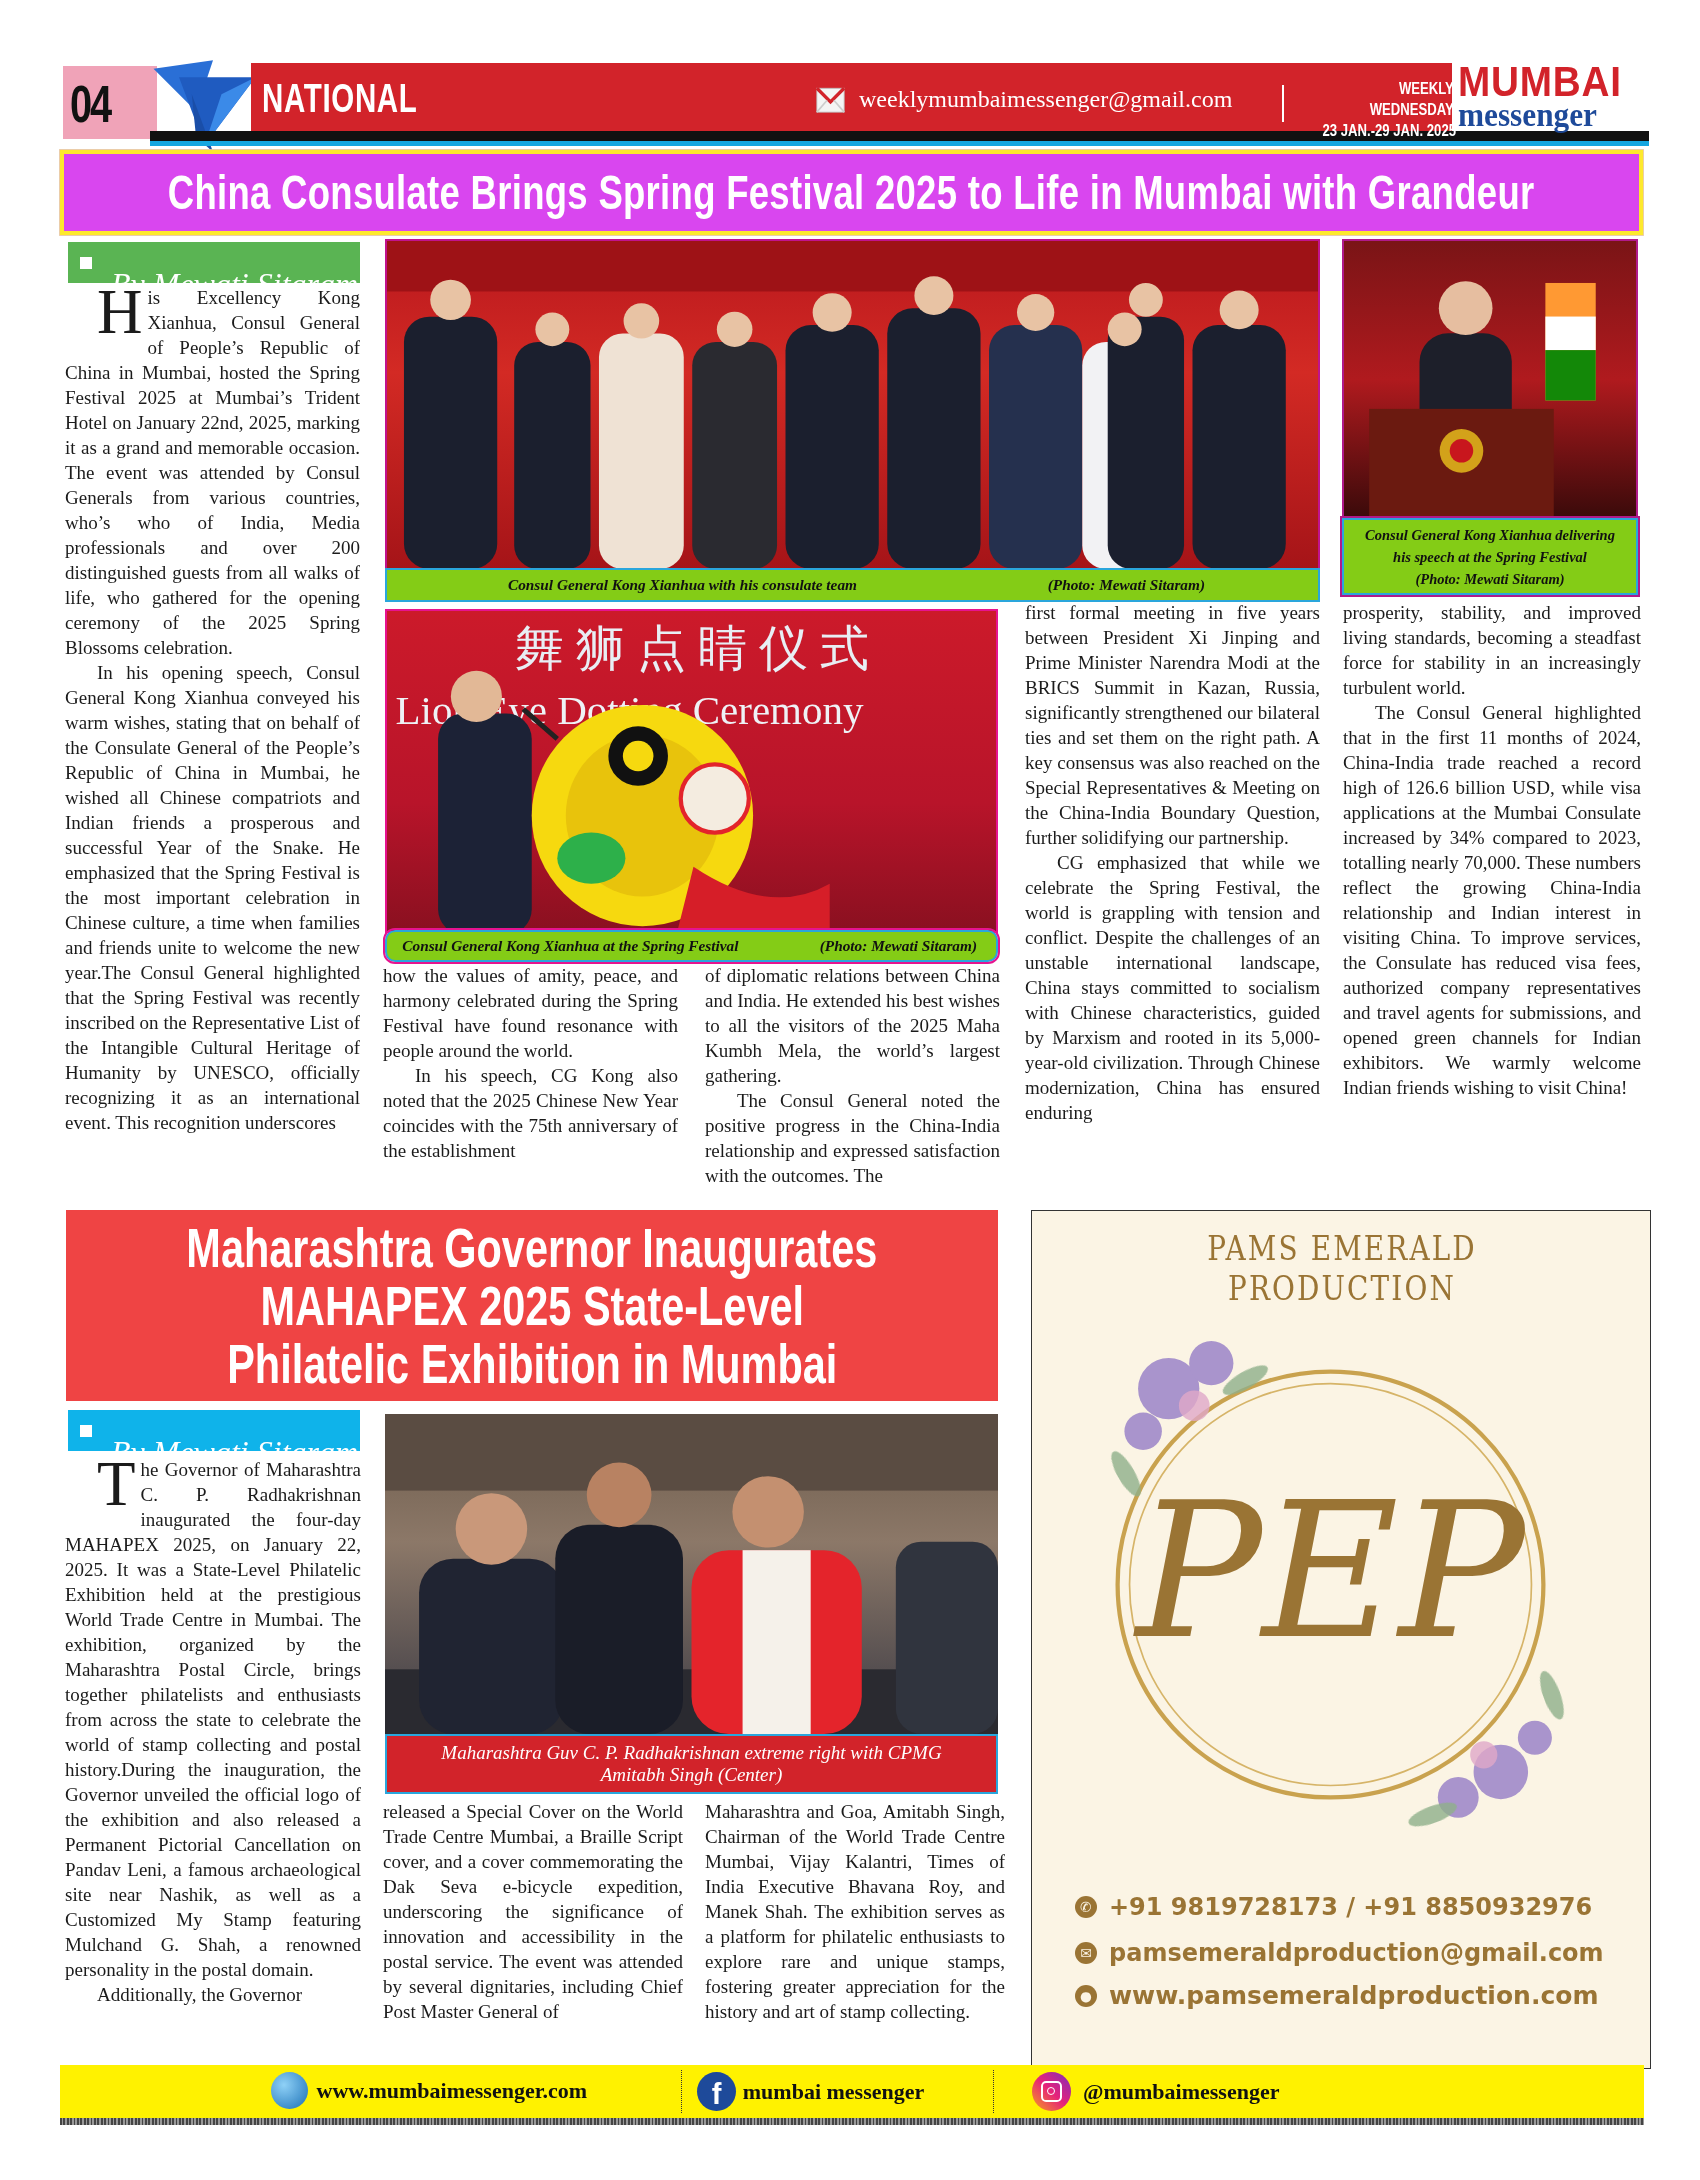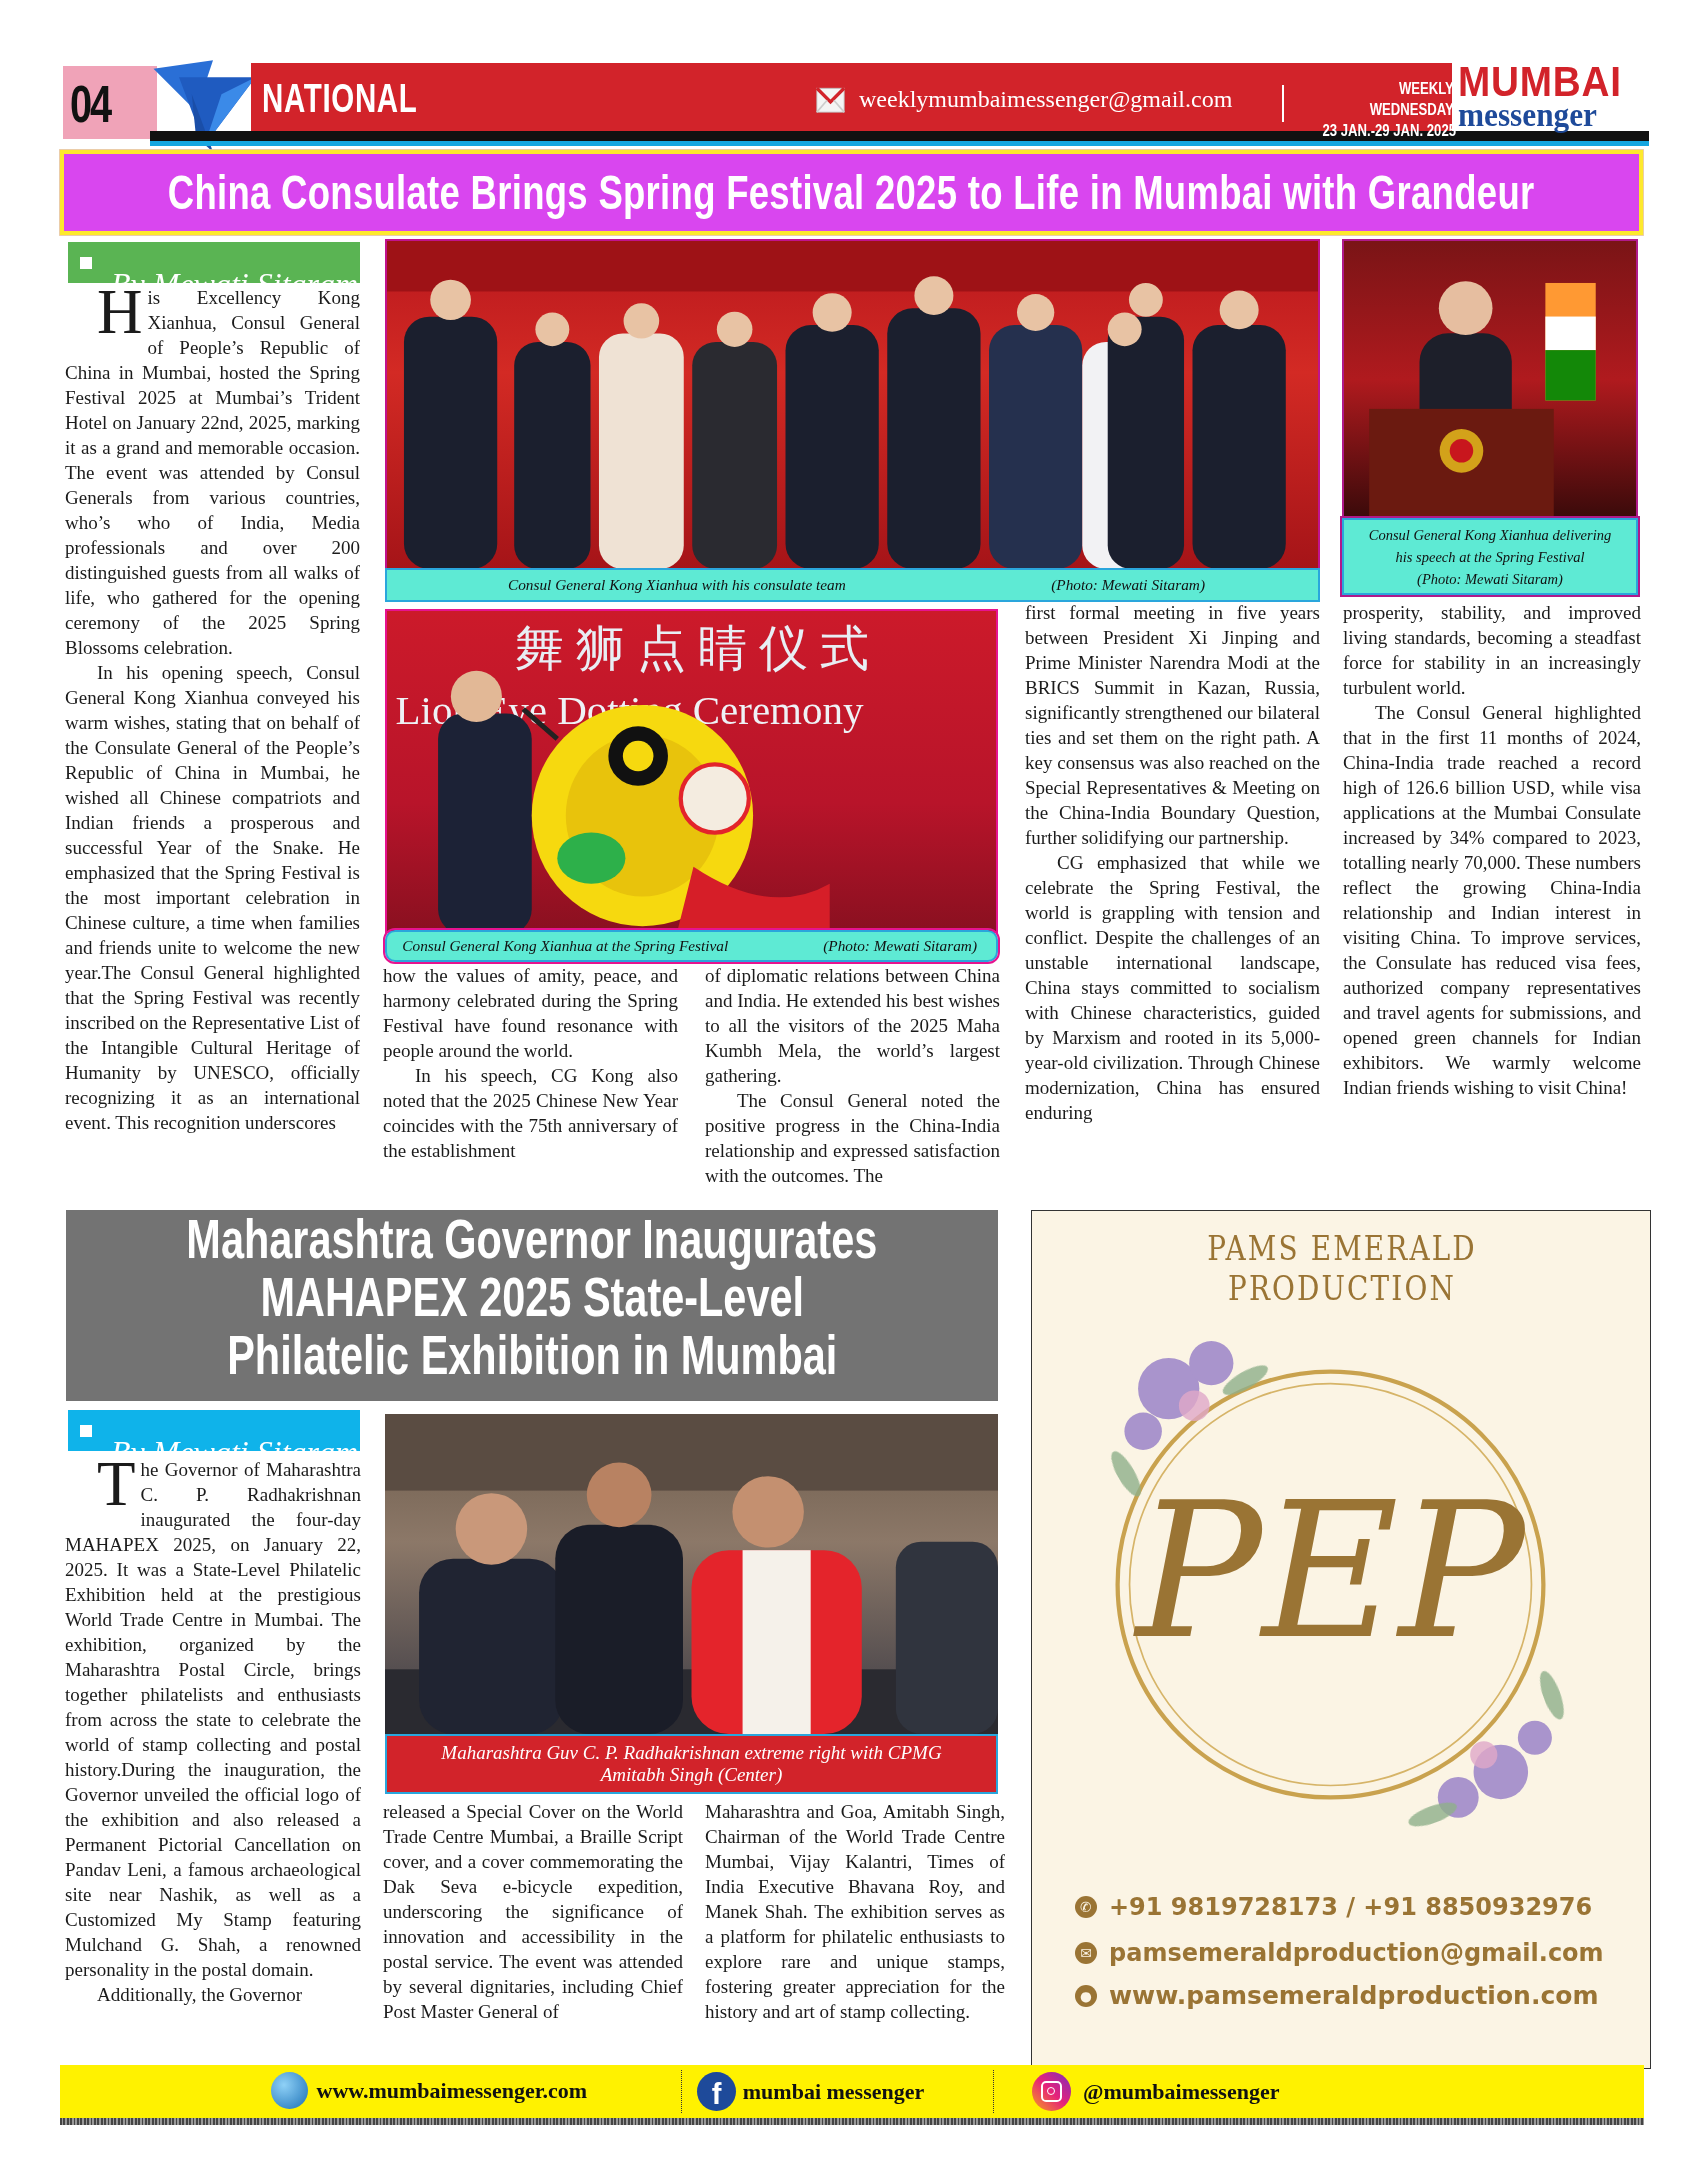--- a/index.html
+++ b/index.html
@@ -50,28 +50,28 @@
   .m3 { left: 705px; top: 1799px; width: 300px; height: 256px; overflow: hidden; }
   .narrow { font-family: "Liberation Serif", serif; }
 
   
   .photo { overflow: hidden; }
   .photo1 { left: 385px; top: 239px; width: 935px; height: 332px; border: 2.6px solid #c0138d; background: linear-gradient(180deg, #b8171d 0%, #d32a24 40%, #a51418 100%); }
   .photo2 { left: 385px; top: 609px; width: 613px; height: 324px; border: 2.6px solid #e6138f; background: linear-gradient(180deg, #cc1a2a 0%, #b8142a 60%, #8a1020 100%); }
   .photo3 { left: 1342px; top: 239px; width: 296px; height: 281px; border: 2.6px solid #b01a8a; background: linear-gradient(180deg, #7a1416 0%, #b01a1e 50%, #3a0a0a 100%); }
   .photo4 { left: 385px; top: 1414px; width: 613px; height: 320px; background: linear-gradient(180deg, #6b5a4a 0%, #8c7868 40%, #3a3a44 100%); }
 
-  .caption { background: #5eead4; border: 2.6px solid #2aa6dc; display: flex; align-items: center; font-family: "Liberation Serif", serif; font-style: italic; font-weight: 400; color: #111; }
+  .caption { background: #84cc16; border: 2.6px solid #2aa6dc; display: flex; align-items: center; font-family: "Liberation Serif", serif; font-style: italic; font-weight: 700; color: #111; }
   .cap1 { left: 385px; top: 568px; width: 935px; height: 34px; font-size: 15.3px; justify-content: space-between; padding: 0 113px 0 121px; }
   .cap2 { left: 385px; top: 930px; width: 613px; height: 32px; font-size: 15.3px; justify-content: space-between; padding: 0 19px 0 15.3px; outline: 2.6px solid #e6138f; border-radius: 10px; }
   .cap3 { left: 1342px; top: 518px; width: 296px; height: 77px; font-size: 14.5px; flex-direction: column; justify-content: center; text-align: center; line-height: 22px; border-color: #2aa6dc; outline: 2.6px solid #b01a8a; }
   .cap4 { left: 385px; top: 1734px; width: 613px; height: 60px; background: #d2232a; color: #fff; font-weight: 400; font-size: 19px; flex-direction: column; justify-content: center; text-align: center; line-height: 22px; border: 2.6px solid #2aa6dc; }
 
   
-  .hl2 { left: 66px; top: 1210px; width: 932px; height: 191px; background: #737373; display: flex; flex-direction: column; align-items: center; }
+  .hl2 { left: 66px; top: 1210px; width: 932px; height: 191px; background: #ef4444; display: flex; flex-direction: column; align-items: center; justify-content: center; }
   .hl2 span { display: block; font-family: "Liberation Sans", sans-serif; font-weight: 700; color: #fff; font-size: 56px; line-height: 58px; transform: scaleX(0.74); white-space: nowrap; }
 
   
   .ad { left: 1031px; top: 1210px; width: 620px; height: 859px; background: #fbf4e4; border: 1.7px solid #333; }
   .ad-title { left: 1048px; top: 1228px; width: 588px; text-align: center; font-family: "DejaVu Serif", serif; font-size: 34px; color: #9a7434; letter-spacing: 2.6px; transform: scaleX(0.82); }
   .ad-contact { font-family: "DejaVu Sans", sans-serif; font-weight: 700; color: #9a7434; display: flex; align-items: center; }
   .ad-contact .ic { width: 22px; height: 22px; border-radius: 50%; background: #9a7434; margin-right: 12px; display: inline-flex; align-items: center; justify-content: center; color: #fbf4e4; font-size: 13.6px; }
   .ad-phone { left: 1075px; top: 1893px; font-size: 24px; }
   .ad-mail { left: 1075px; top: 1939px; font-size: 24px; }
   .ad-web { left: 1075px; top: 1981px; font-size: 25px; }

